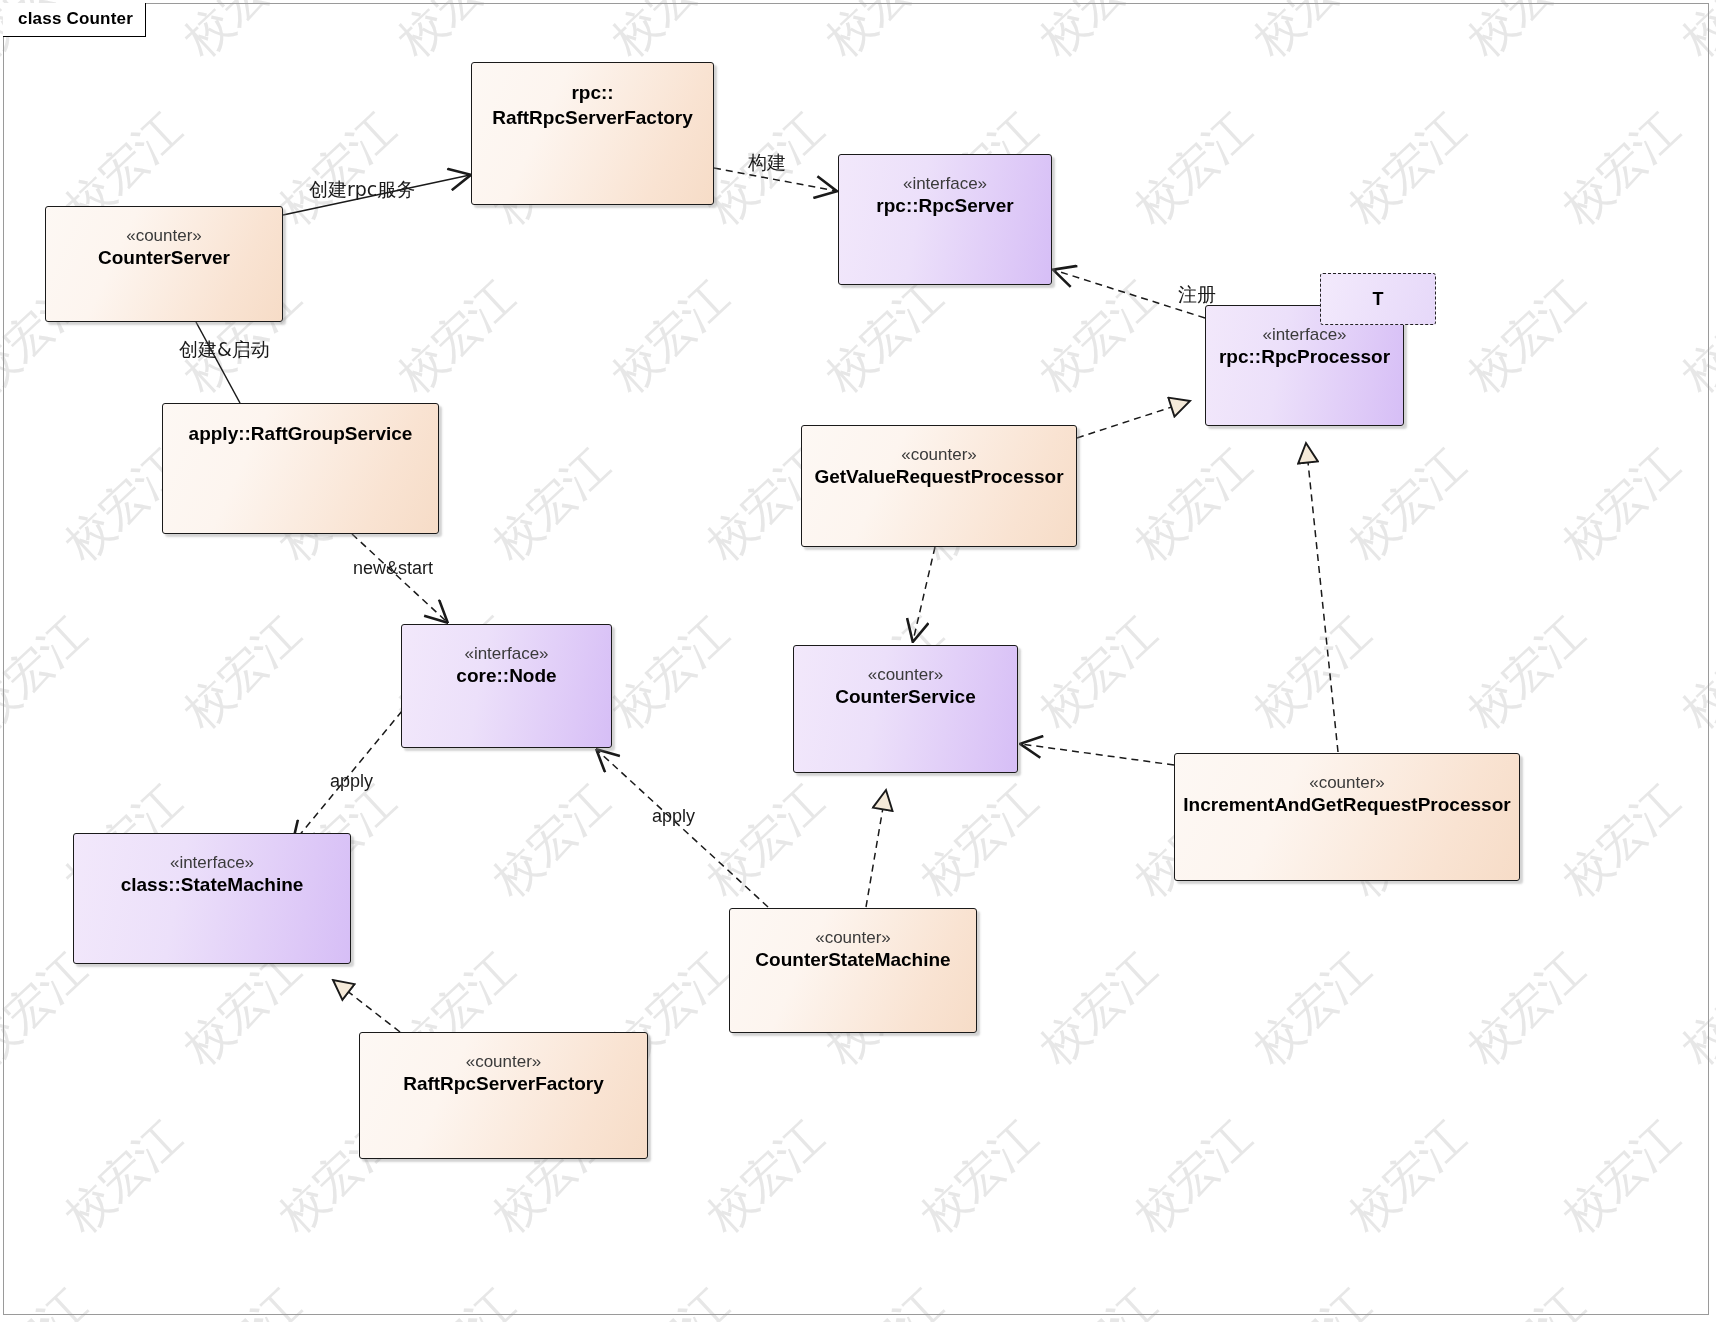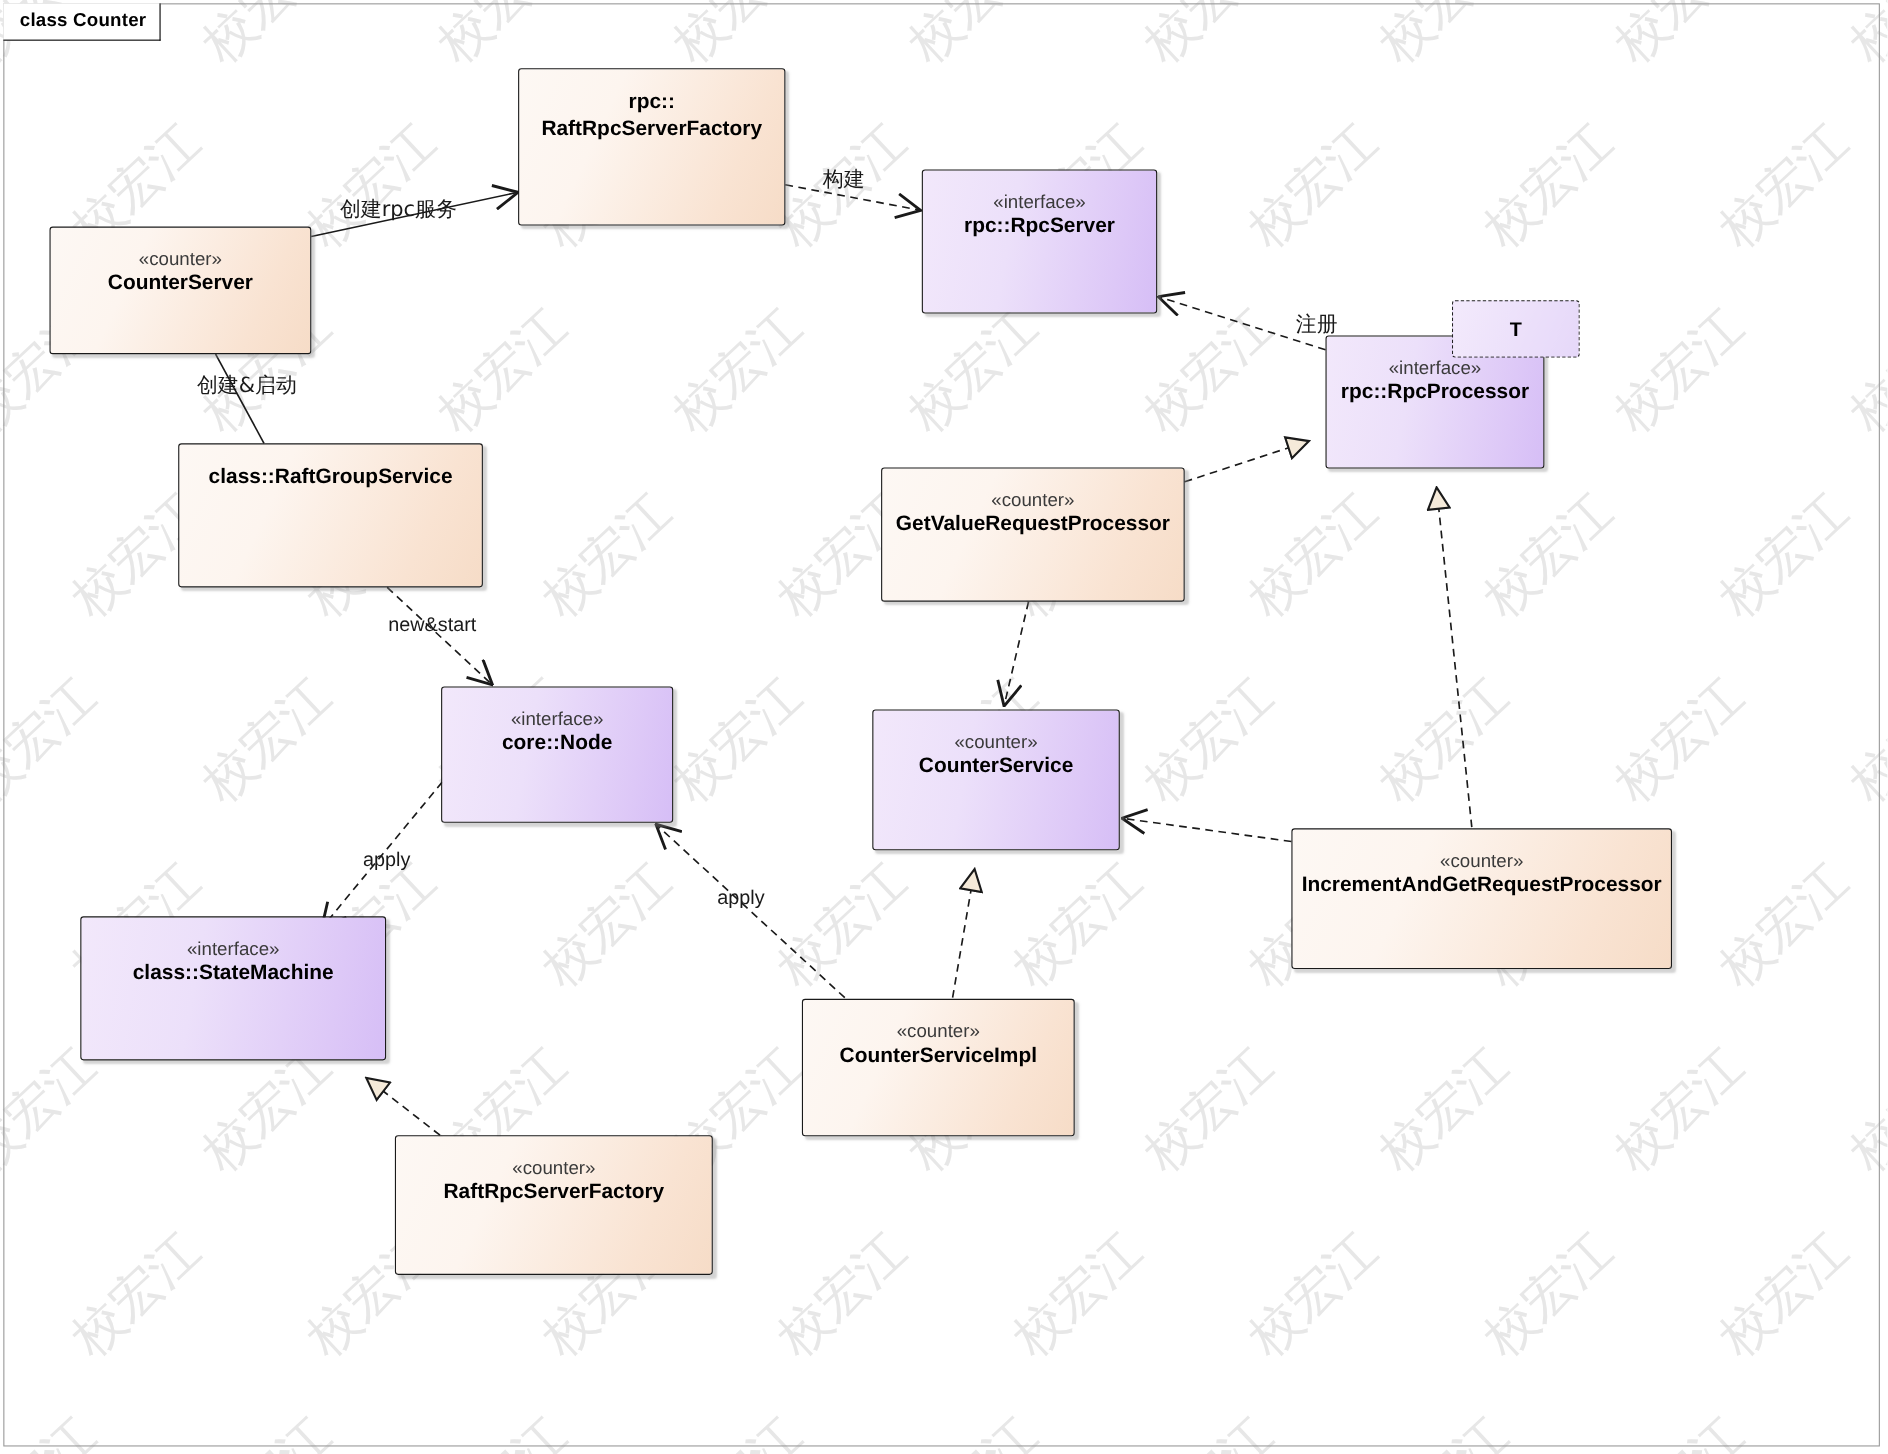--- a/index.html
+++ b/index.html
@@ -229,21 +229,21 @@
         </div>
       </div>
       <div class="node purple" style="left: 1205px; top: 305px; width: 199px; height: 121px;">
         <div class="inner">
           <div class="stereo">«interface»</div>
           <div class="nname">rpc::RpcProcessor</div>
         </div>
       </div>
       <div class="node peach" style="left: 162px; top: 403px; width: 277px; height: 131px;">
         <div class="inner">
-          <div class="nname">class::RaftGroupService</div>
+          <div class="nname">apply::RaftGroupService</div>
         </div>
       </div>
       <div class="node peach" style="left: 801px; top: 425px; width: 276px; height: 122px;">
         <div class="inner">
           <div class="stereo">«counter»</div>
           <div class="nname">GetValueRequestProcessor</div>
         </div>
       </div>
       <div class="node purple" style="left: 401px; top: 624px; width: 211px; height: 124px;">
         <div class="inner">
@@ -265,21 +265,21 @@
       </div>
       <div class="node purple" style="left: 73px; top: 833px; width: 278px; height: 131px;">
         <div class="inner">
           <div class="stereo">«interface»</div>
           <div class="nname">class::StateMachine</div>
         </div>
       </div>
       <div class="node peach" style="left: 729px; top: 908px; width: 248px; height: 125px;">
         <div class="inner">
           <div class="stereo">«counter»</div>
-          <div class="nname">CounterServiceImpl</div>
+          <div class="nname">CounterStateMachine</div>
         </div>
       </div>
       <div class="node peach" style="left: 359px; top: 1032px; width: 289px; height: 127px;">
         <div class="inner">
           <div class="stereo">«counter»</div>
           <div class="nname">RaftRpcServerFactory</div>
         </div>
       </div>
     </div>
   <div id="labels-host">

